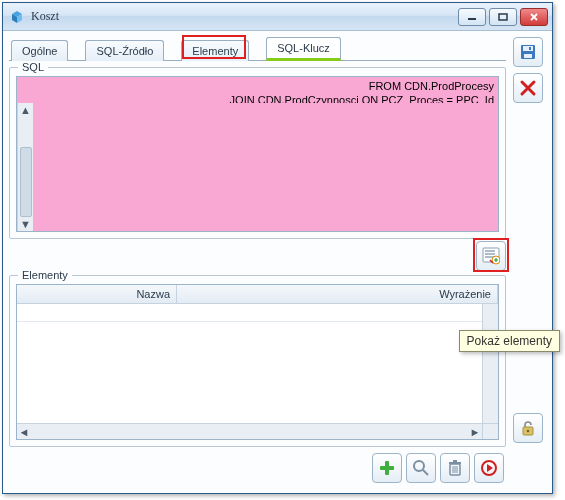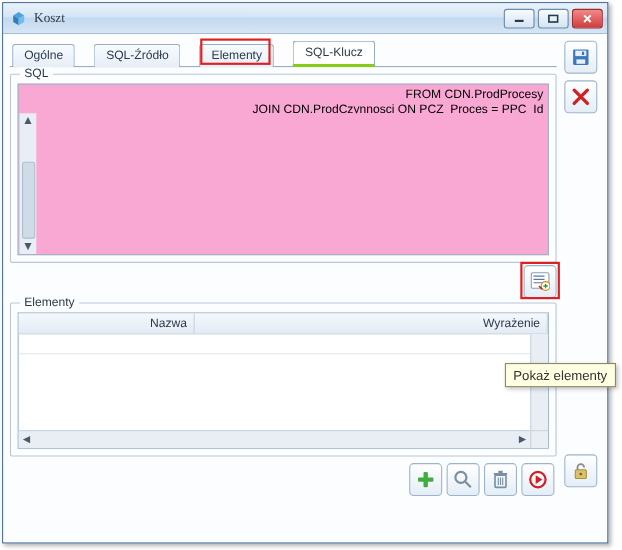--- a/index.html
+++ b/index.html
@@ -148,21 +148,21 @@
   .mid-btn {
     width:30px;height:30px;
     border:1px solid #9cb4c9;
     border-radius:4px;
     background:linear-gradient(to bottom,#fff,#e4edf6);
     display:flex;align-items:center;justify-content:center;
   }
   .param-table {
     border:1px solid #9cb4c9;
     background:#fff;
-    height:124px;
+    height:156px;
     display:flex;
     flex-direction:column;
   }
   .param-header {
     display:flex;
     background:linear-gradient(to bottom,#f4f8fc,#e3ebf3);
     border-bottom:1px solid #c6d3df;
   }
   .param-header .col {
     padding:3px 6px;

